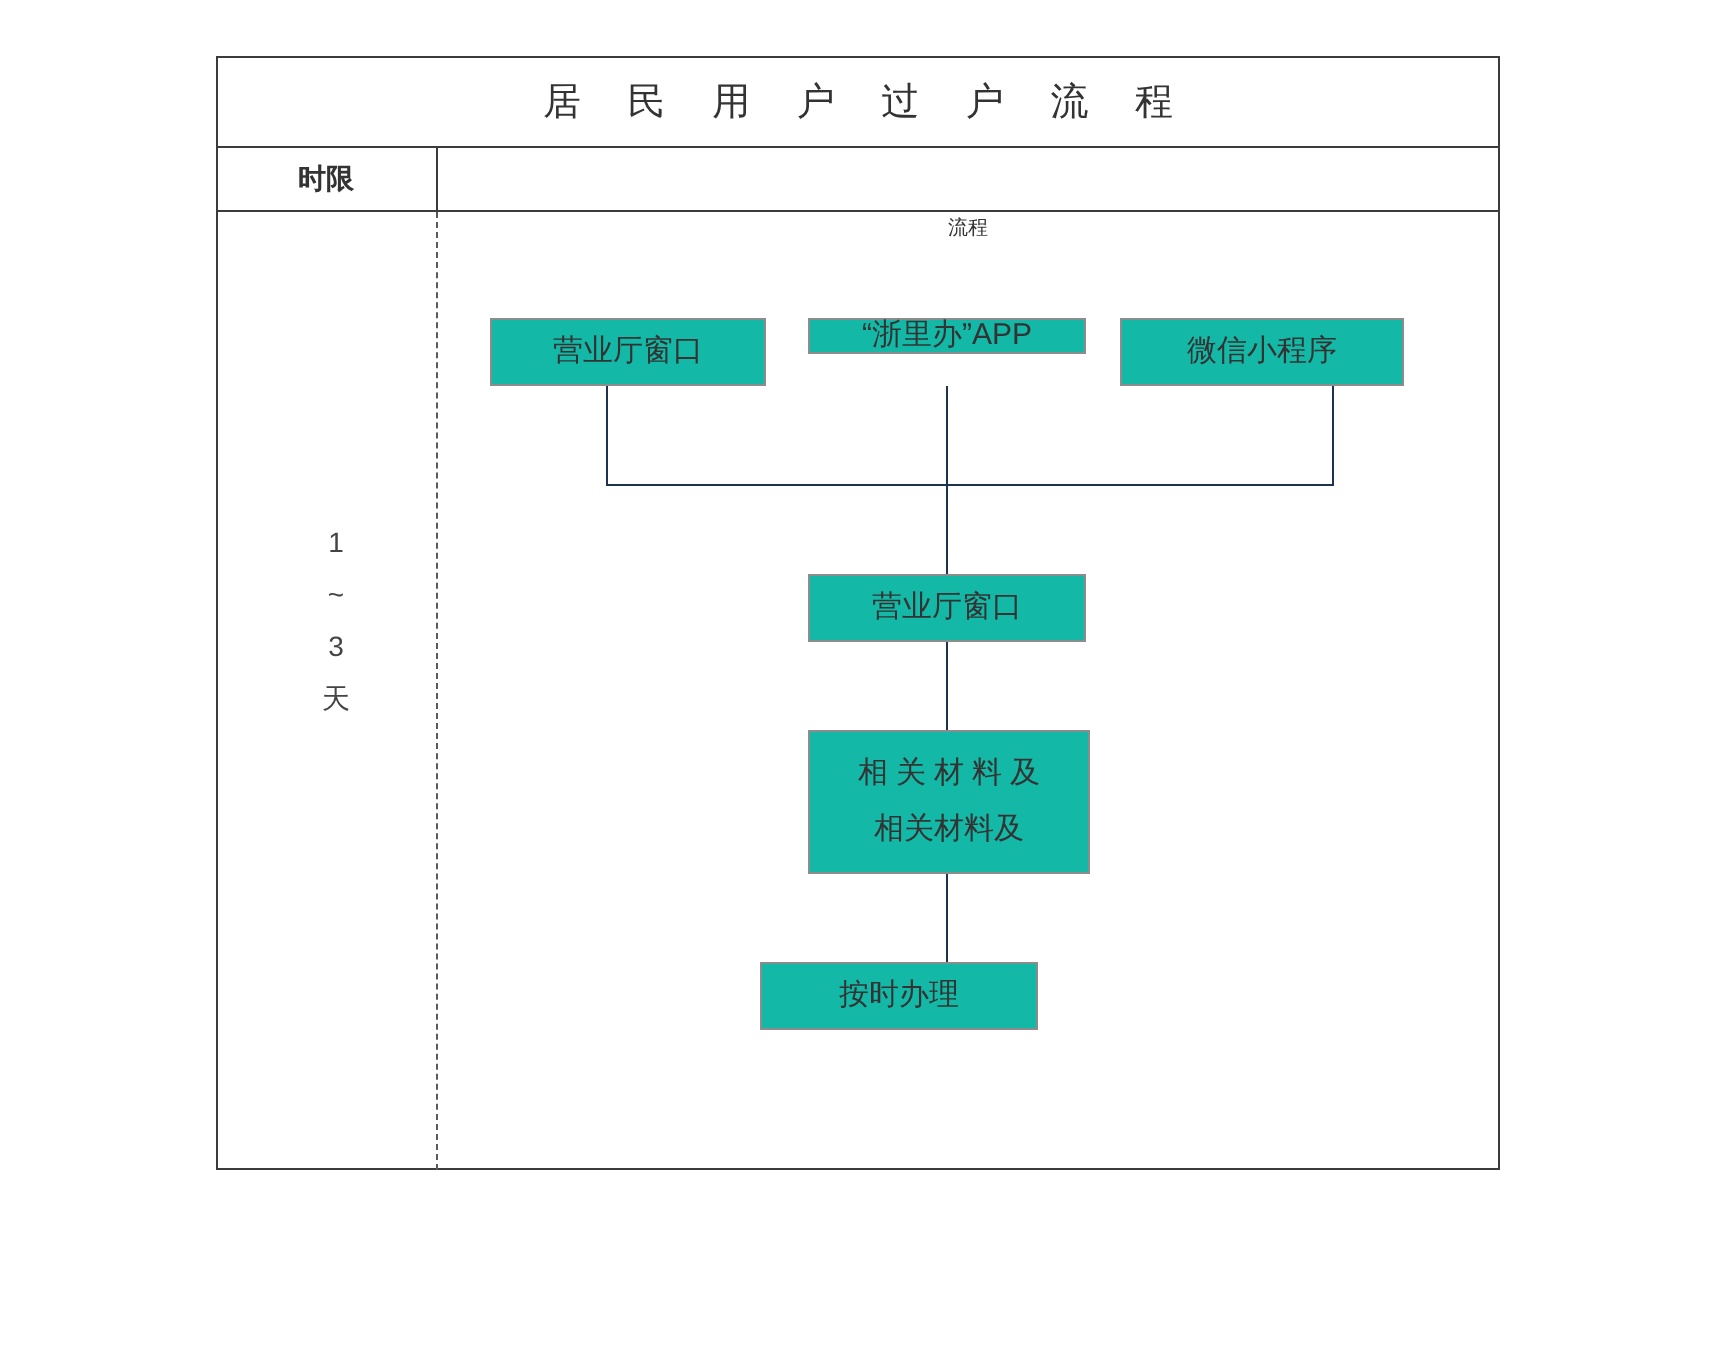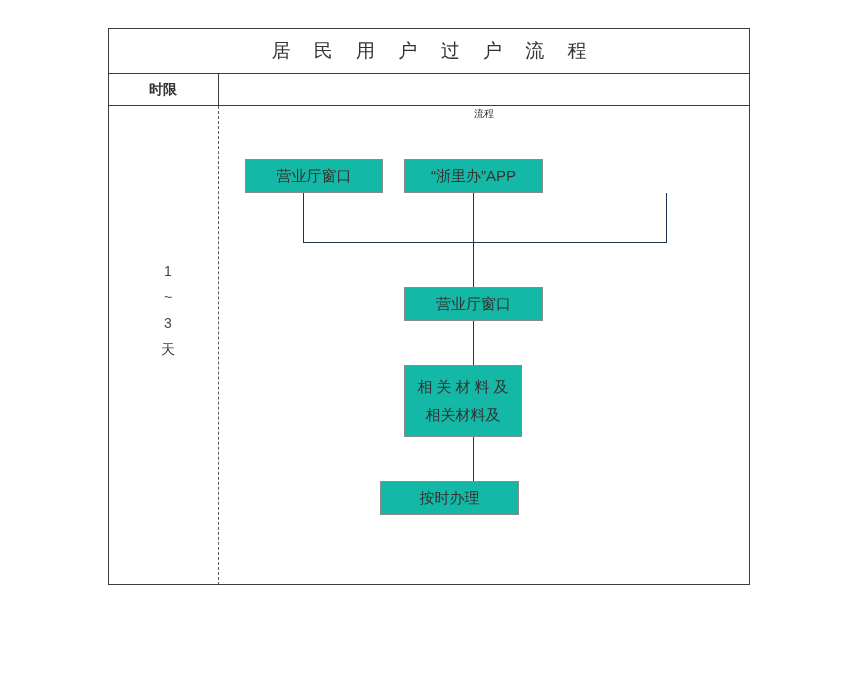--- a/index.html
+++ b/index.html
@@ -134,24 +134,24 @@
     align-items: center;
     justify-content: center;
     font-size: 15px;
     color: #333333;
     text-align: center;
     line-height: 28px;
   }
   .node .spaced { letter-spacing: 4px; text-indent: 4px; }
 
   #node-window   { left: 245px; top: 159px; width: 138px; height: 34px; }
-  #node-app      { left: 404px; top: 159px; width: 139px; height: 34px; }
+  #node-app      { left: 404px; top: 159px; width: 139px; height: 18px; }
   #node-miniapp  { left: 560px; top: 159px; width: 142px; height: 34px; }
   #node-accept   { left: 404px; top: 287px; width: 139px; height: 34px; }
-  #node-materials{ left: 404px; top: 365px; width: 118px; height: 72px; }
+  #node-materials{ left: 404px; top: 365px; width: 141px; height: 72px; }
   #node-ontime   { left: 380px; top: 481px; width: 139px; height: 34px; }
 
   
   .ln {
     position: absolute;
     background: #1e3350;
   }
   .ln-v { width: 1.4px; }
   .ln-h { height: 1.4px; }
 
@@ -190,20 +190,23 @@
   </div>
 
   <div class="node" id="node-window">
     <span>营业厅窗口</span>
   </div>
 
   <div class="node" id="node-app">
     <span>“浙里办”APP</span>
   </div>
 
+  <div class="node" id="node-miniapp">
+    <span>微信小程序</span>
+  </div>
 
   <div class="node" id="node-accept">
     <span>营业厅窗口</span>
   </div>
 
   <div class="node" id="node-materials">
     <span class="spaced">相关材料及</span>
     <span>相关材料及</span>
   </div>
 

